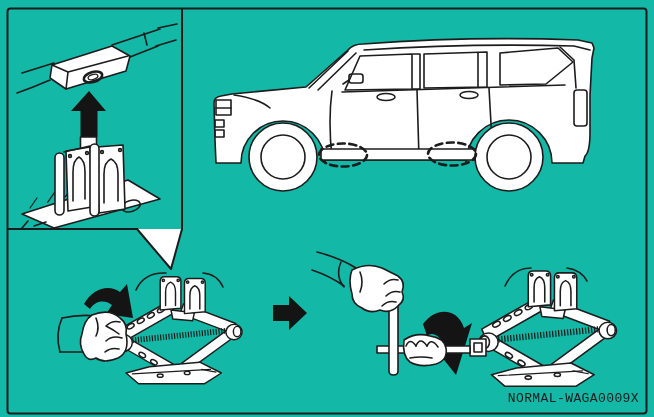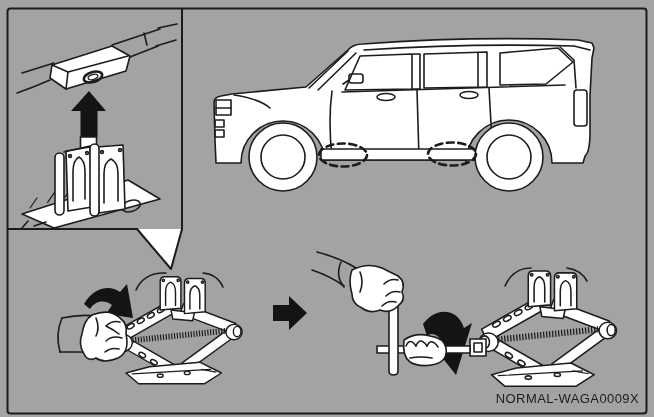--- a/index.html
+++ b/index.html
@@ -1,18 +1,18 @@
 <!DOCTYPE html>
 <html><head>
 <meta charset="utf-8">
 <style>
   html,body{margin:0;padding:0;background:#ffffff;}
   body{width:654px;height:417px;overflow:hidden;
        font-family:"Liberation Sans", sans-serif;}
-  .figure{position:relative;width:654px;height:417px;background:#a3a3a3;}
+  .figure{position:relative;width:654px;height:417px;background:#14b8a6;font-family:Liberation Mono, monospace;}
   .figure svg{display:block;position:absolute;left:0;top:0;}
   .caption{position:absolute;right:15px;top:391px;font-size:13px;
            letter-spacing:.4px;color:#1c1c1c;white-space:nowrap;}
 </style>
 </head>
 <body>
 
 <div class="figure">
 
 <svg width="654" height="417" viewBox="0 0 654 417">

